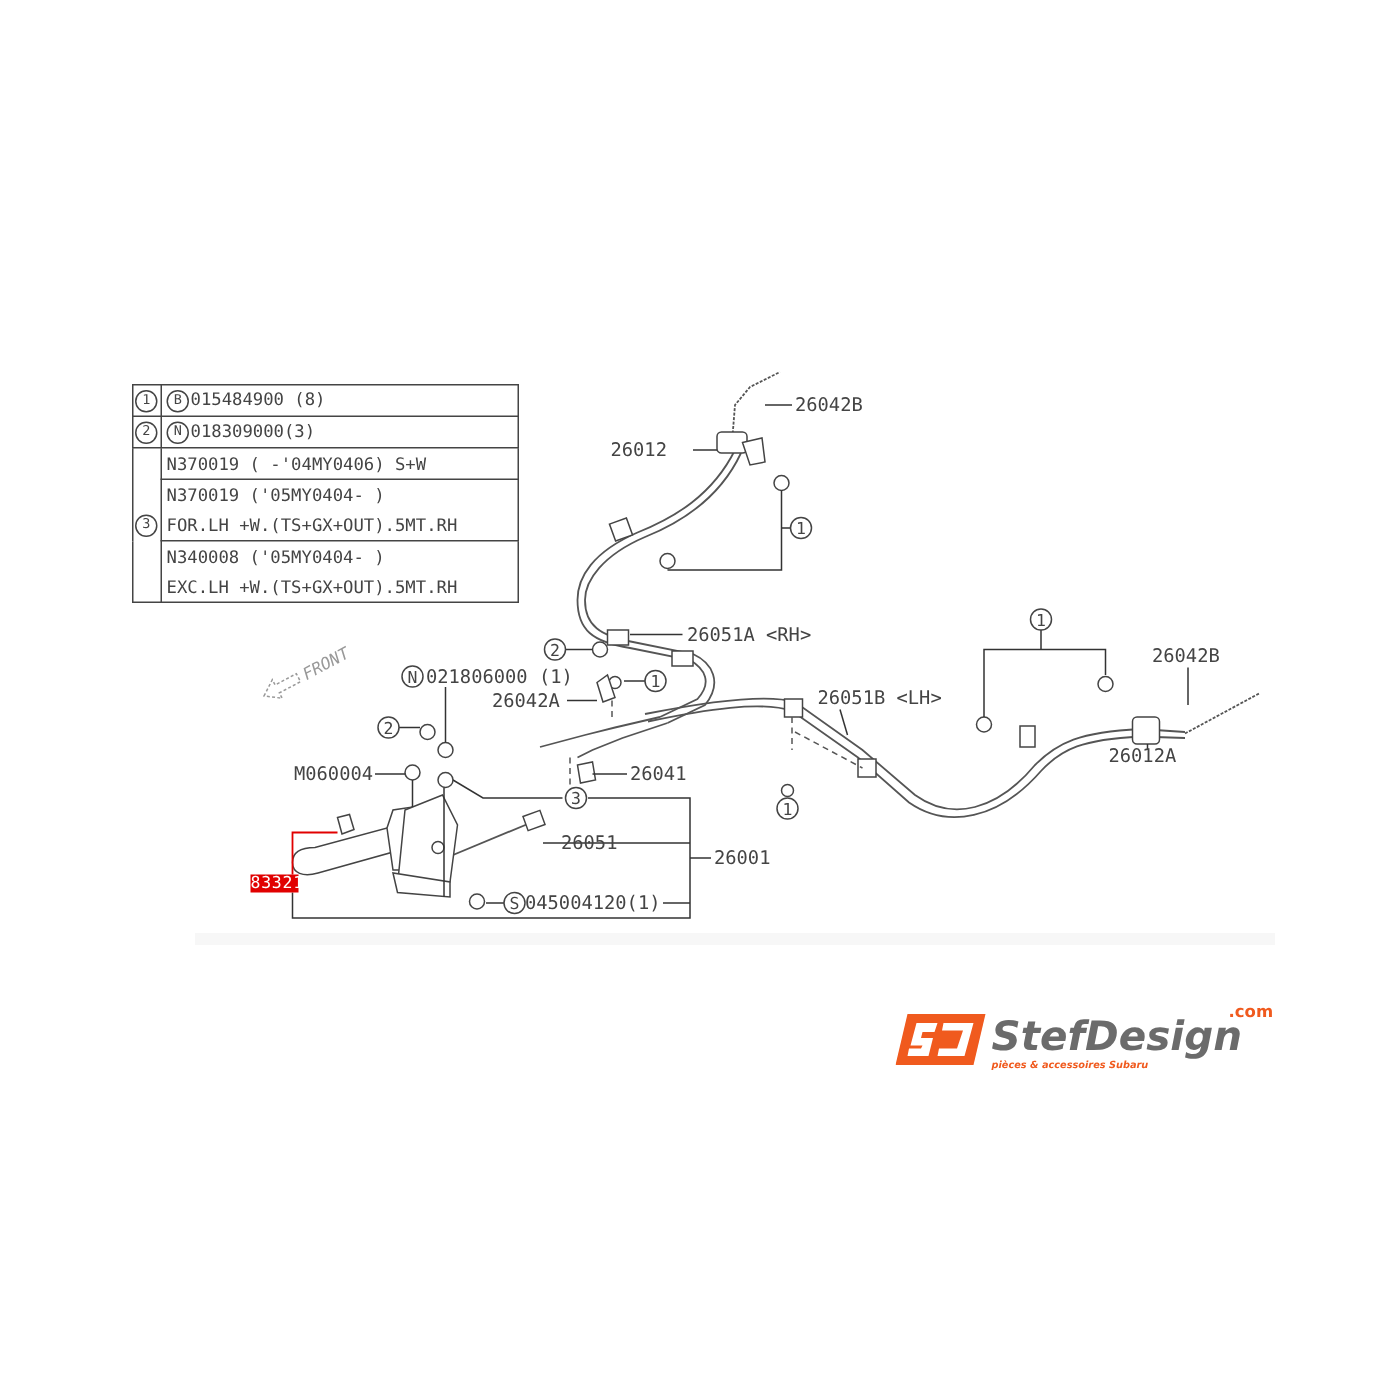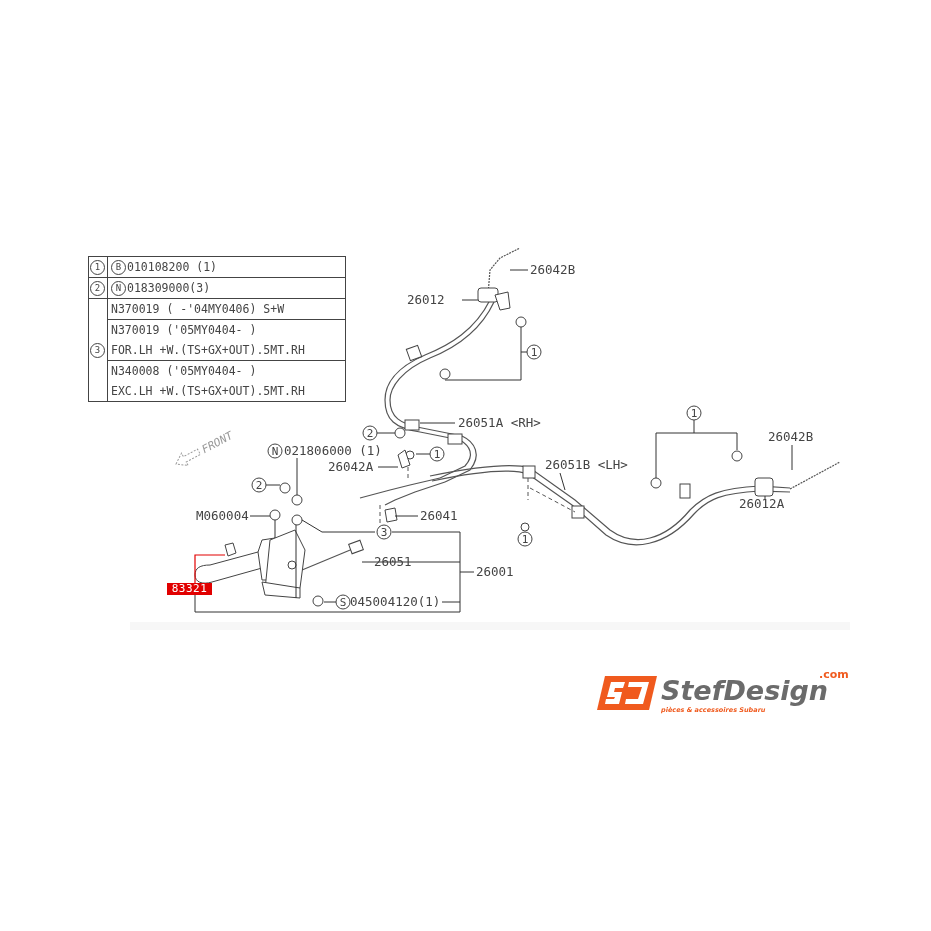--- a/index.html
+++ b/index.html
@@ -14,34 +14,34 @@
   .dash { stroke:#555; stroke-width:1; fill:none; stroke-dasharray:4 3; }
 
   #legend-table { position:absolute; left:88px; top:256px; width:258px; border-collapse:collapse;
                   font-family:"DejaVu Sans Mono", monospace; font-size:11.5px; color:#444; }
   #legend-table td { border:1px solid #444; padding:0 3px; height:20px; white-space:nowrap; }
   #legend-table td.num { width:18px; text-align:center; padding:0; }
   .circ { display:inline-block; width:13px; height:13px; border:1px solid #444; border-radius:50%;
           font-size:9px; line-height:13px; text-align:center; margin-right:1px; vertical-align:middle; }
   .two-line { line-height:20px; }
 
-  #red-label { position:absolute; left:167px; top:583px; width:45px; height:12px; background:#e10000;
+  #red-label { position:absolute; left:167px; top:583px; width:32px; height:12px; background:#e10000;
                color:#fff; font-family:"DejaVu Sans Mono", monospace; font-size:11px; line-height:12px;
                text-align:center; letter-spacing:0.5px; }
 
   #logo { position:absolute; left:597px; top:668px; width:260px; height:50px; }
 </style>
 </head>
 <body>
 
 <table id="legend-table">
   <tbody>
       <tr>
     <td class="num"><span class="circ">1</span></td>
-    <td><span class="circ">B</span><span>010108200 (1)</span></td>
+    <td><span class="circ">B</span><span>015484900 (8)</span></td>
   </tr>
   <tr>
     <td class="num"><span class="circ">2</span></td>
     <td><span class="circ">N</span><span>018309000(3)</span></td>
   </tr>
   <tr>
     <td class="num" rowspan="3"><span class="circ">3</span></td>
     <td>N370019 (    -'04MY0406)  S+W</td>
   </tr>
   <tr>

